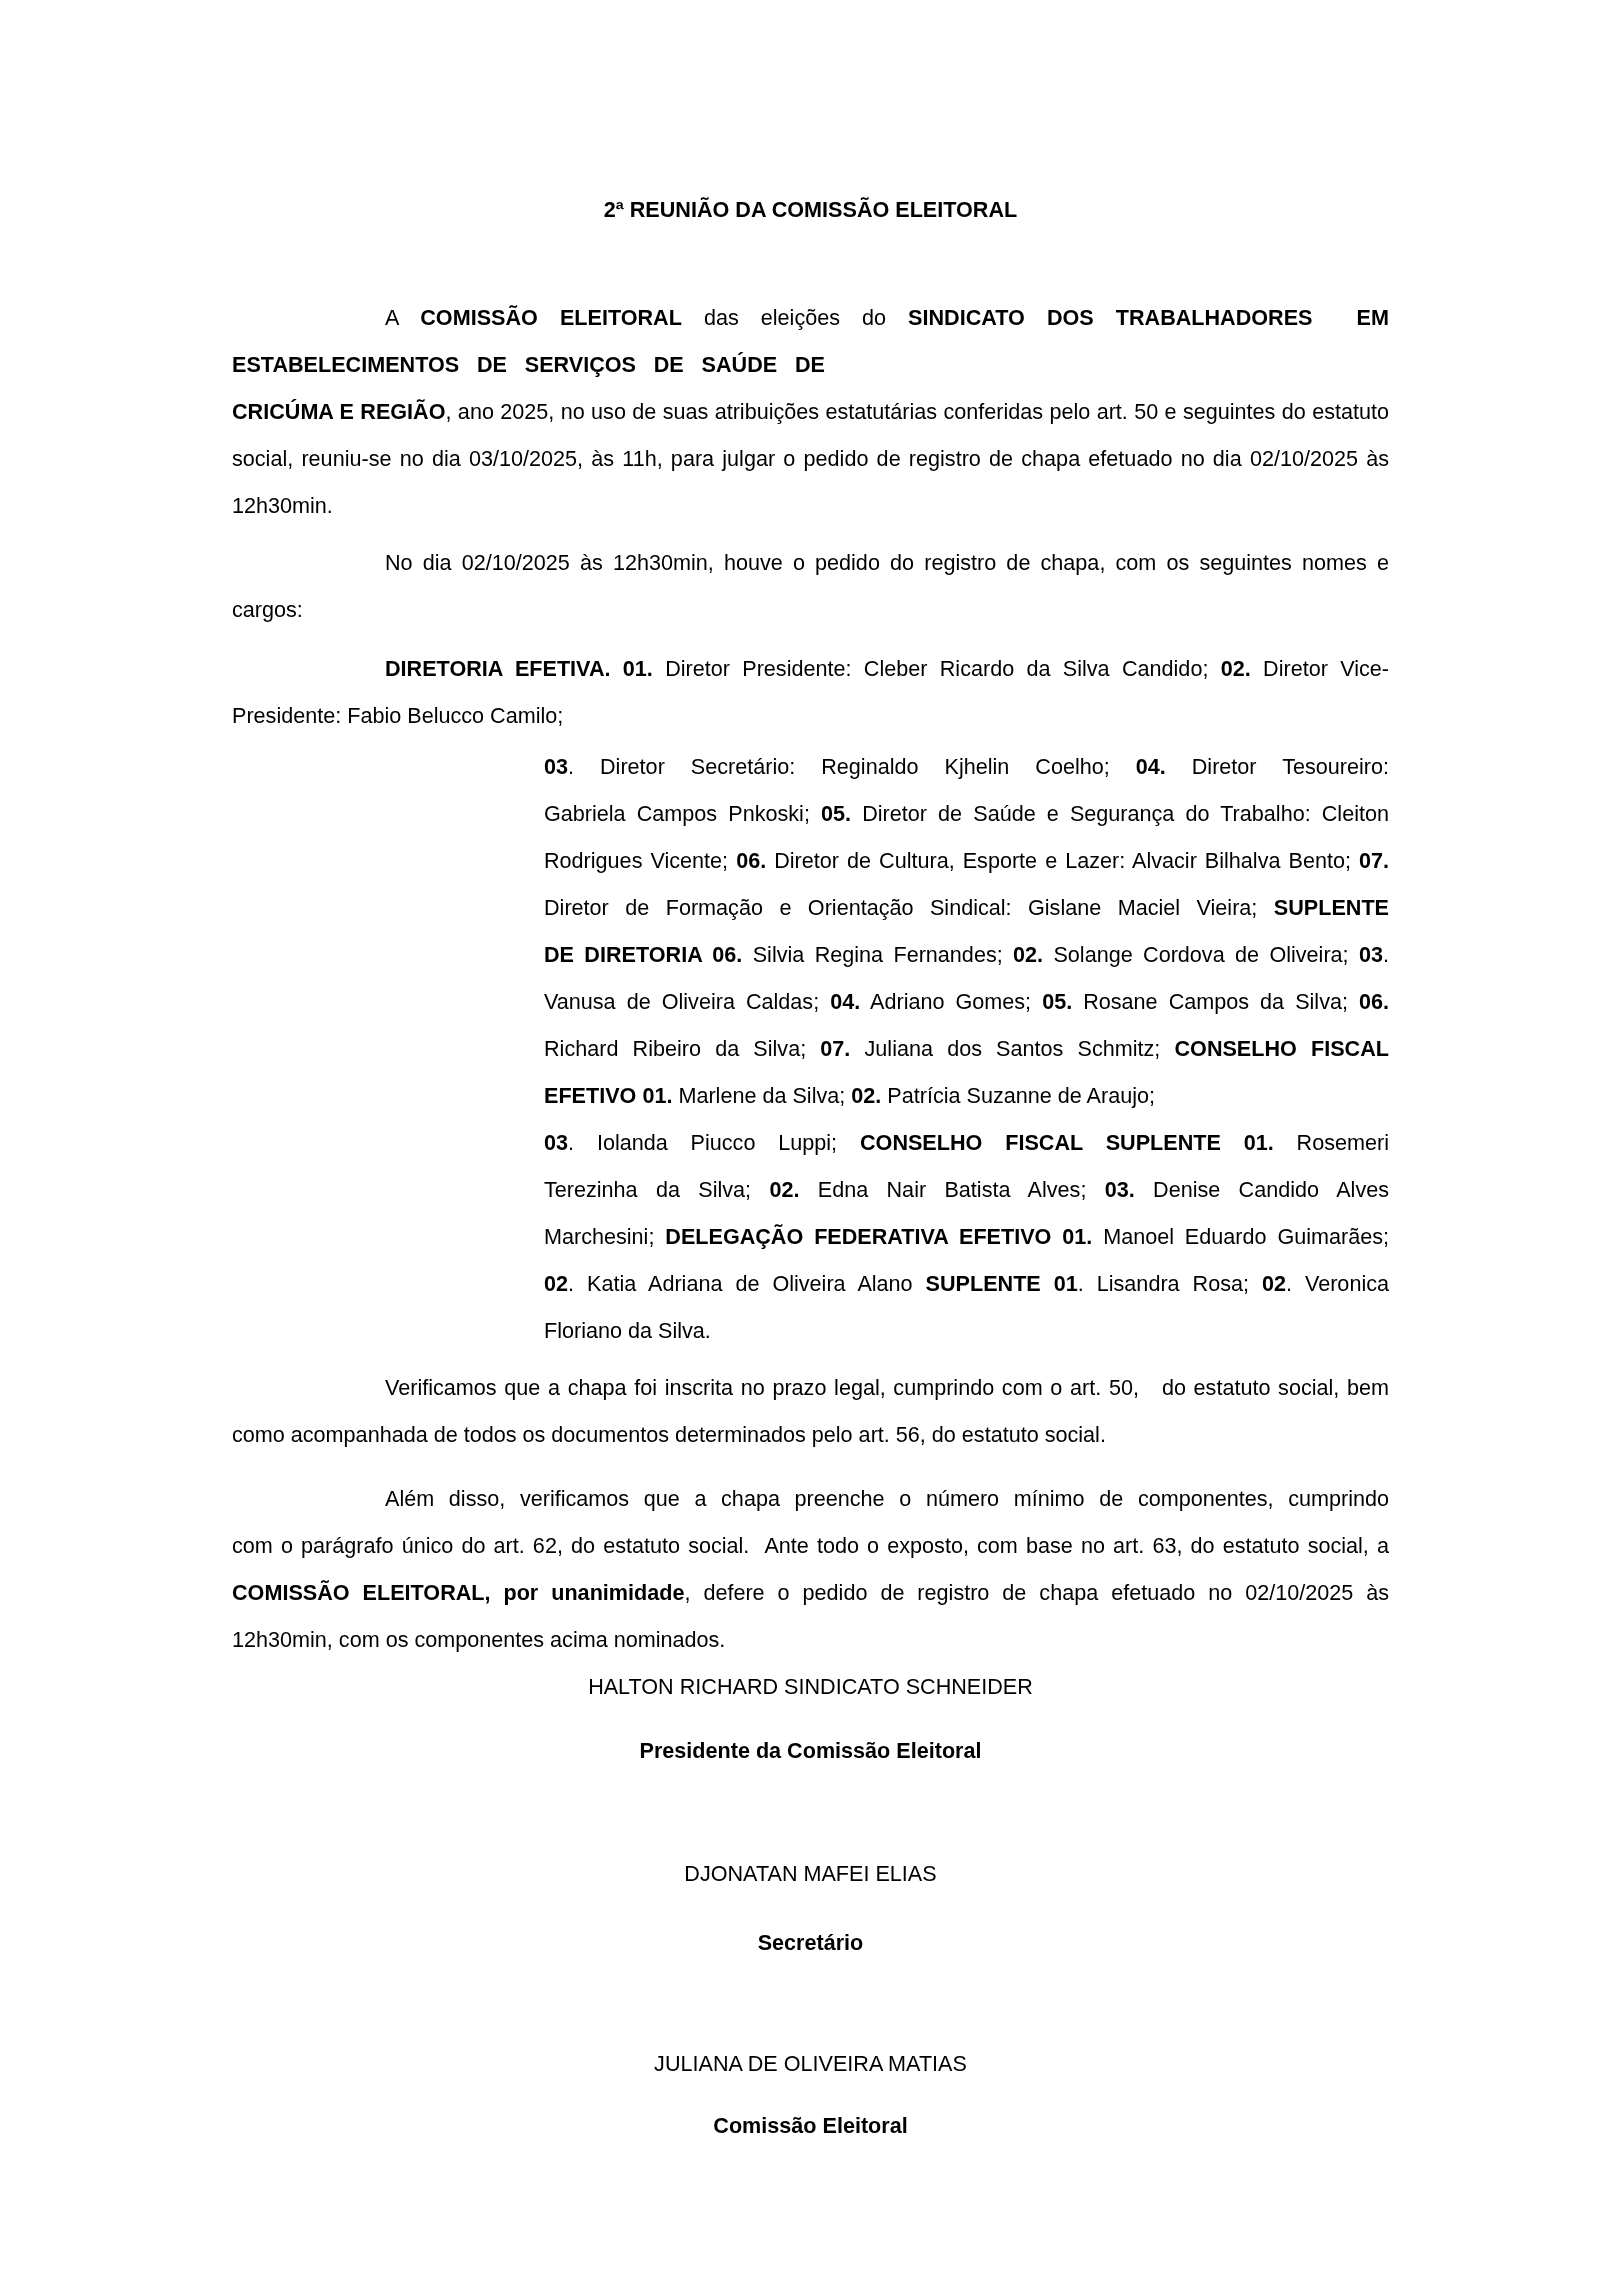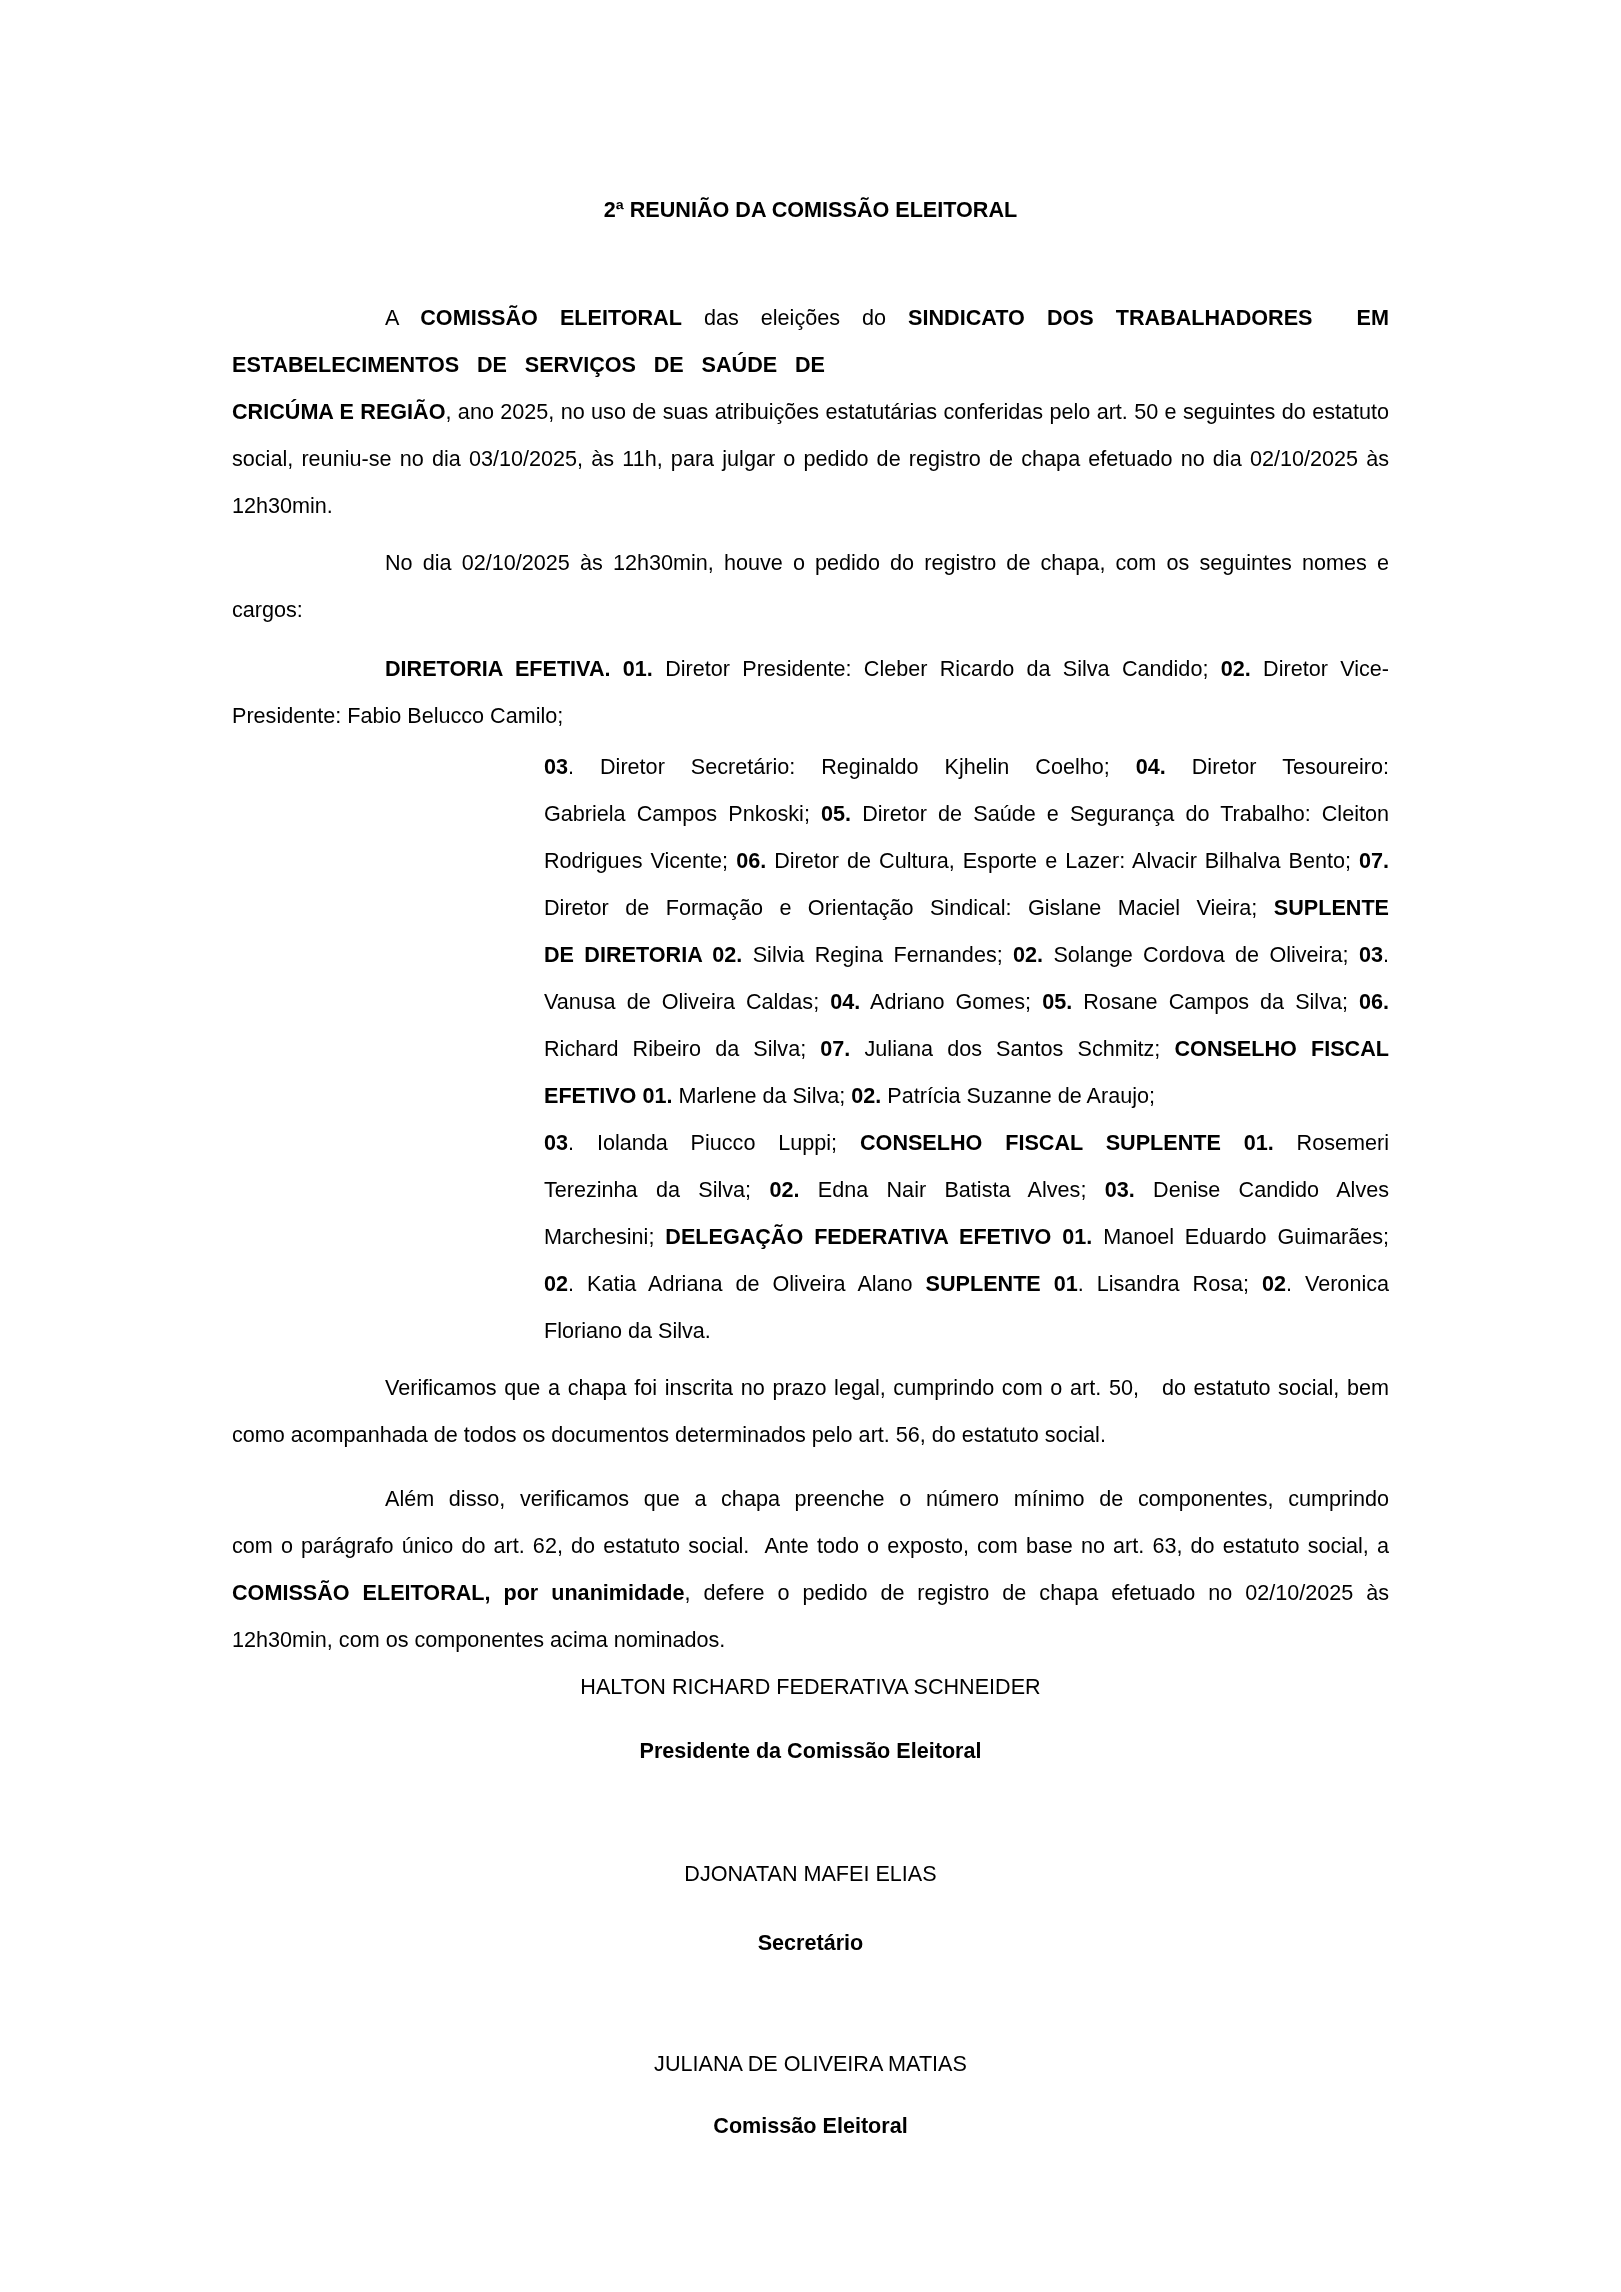--- a/index.html
+++ b/index.html
@@ -72,42 +72,42 @@
       </div>
       <div class="block blk-p3">
         <div class="line align-justify indent"><b>DIRETORIA EFETIVA. 01.</b><span> Diretor Presidente: Cleber Ricardo da Silva Candido; </span><b>02.</b><span> Diretor Vice-</span></div>
         <div class="line align-left"><span>Presidente: Fabio Belucco Camilo;</span></div>
       </div>
       <div class="block blk-list">
         <div class="line align-justify deep"><b>03</b><span>. Diretor Secretário: Reginaldo Kjhelin Coelho; </span><b>04.</b><span> Diretor Tesoureiro:</span></div>
         <div class="line align-justify deep"><span>Gabriela Campos Pnkoski; </span><b>05.</b><span> Diretor de Saúde e Segurança do Trabalho: Cleiton</span></div>
         <div class="line align-justify deep"><span>Rodrigues Vicente; </span><b>06.</b><span> Diretor de Cultura, Esporte e Lazer: Alvacir Bilhalva Bento; </span><b>07.</b></div>
         <div class="line align-justify deep"><span>Diretor de Formação e Orientação Sindical: Gislane Maciel Vieira; </span><b>SUPLENTE</b></div>
-        <div class="line align-justify deep"><b>DE DIRETORIA 02.</b><span> Silvia Regina Fernandes; </span><b>02.</b><span> Solange Cordova de Oliveira; </span><b>03</b><span>.</span></div>
+        <div class="line align-justify deep"><b>DE DIRETORIA 06.</b><span> Silvia Regina Fernandes; </span><b>02.</b><span> Solange Cordova de Oliveira; </span><b>03</b><span>.</span></div>
         <div class="line align-justify deep"><span>Vanusa de Oliveira Caldas; </span><b>04.</b><span> Adriano Gomes; </span><b>05.</b><span> Rosane Campos da Silva; </span><b>06.</b></div>
         <div class="line align-justify deep"><span>Richard Ribeiro da Silva; </span><b>07.</b><span> Juliana dos Santos Schmitz; </span><b>CONSELHO FISCAL</b></div>
         <div class="line align-left deep"><b>EFETIVO 01.</b><span> Marlene da Silva; </span><b>02.</b><span> Patrícia Suzanne de Araujo;</span></div>
         <div class="line align-justify deep"><b>03</b><span>. Iolanda Piucco Luppi; </span><b>CONSELHO FISCAL SUPLENTE 01.</b><span> Rosemeri</span></div>
         <div class="line align-justify deep"><span>Terezinha da Silva; </span><b>02.</b><span> Edna Nair Batista Alves; </span><b>03.</b><span> Denise Candido Alves</span></div>
         <div class="line align-justify deep"><span>Marchesini; </span><b>DELEGAÇÃO FEDERATIVA EFETIVO 01.</b><span> Manoel Eduardo Guimarães;</span></div>
         <div class="line align-justify deep"><b>02</b><span>. Katia Adriana de Oliveira Alano </span><b>SUPLENTE 01</b><span>. Lisandra Rosa; </span><b>02</b><span>. Veronica</span></div>
         <div class="line align-left deep"><span>Floriano da Silva.</span></div>
       </div>
       <div class="block blk-p5">
         <div class="line align-justify indent"><span>Verificamos que a chapa foi inscrita no prazo legal, cumprindo com o art. 50,&nbsp;&nbsp; do estatuto social, bem</span></div>
         <div class="line align-left"><span>como acompanhada de todos os documentos determinados pelo art. 56, do estatuto social.</span></div>
       </div>
       <div class="block blk-p6">
         <div class="line align-justify indent"><span>Além disso, verificamos que a chapa preenche o número mínimo de componentes, cumprindo</span></div>
         <div class="line align-justify"><span>com o parágrafo único do art. 62, do estatuto social.&nbsp; Ante todo o exposto, com base no art. 63, do estatuto social, a</span></div>
         <div class="line align-justify"><b>COMISSÃO ELEITORAL, por unanimidade</b><span>, defere o pedido de registro de chapa efetuado no 02/10/2025 às</span></div>
         <div class="line align-left"><span>12h30min, com os componentes acima nominados.</span></div>
       </div>
       <div class="block blk-sig1-name">
-        <div class="line align-center"><span>HALTON RICHARD FEDERATIVA SCHNEIDER</span></div>
+        <div class="line align-center"><span>HALTON RICHARD SINDICATO SCHNEIDER</span></div>
       </div>
       <div class="block blk-sig1-role">
         <div class="line align-center"><b>Presidente da Comissão Eleitoral</b></div>
       </div>
       <div class="block blk-sig2-name">
         <div class="line align-center"><span>DJONATAN MAFEI ELIAS</span></div>
       </div>
       <div class="block blk-sig2-role">
         <div class="line align-center"><b>Secretário</b></div>
       </div>

